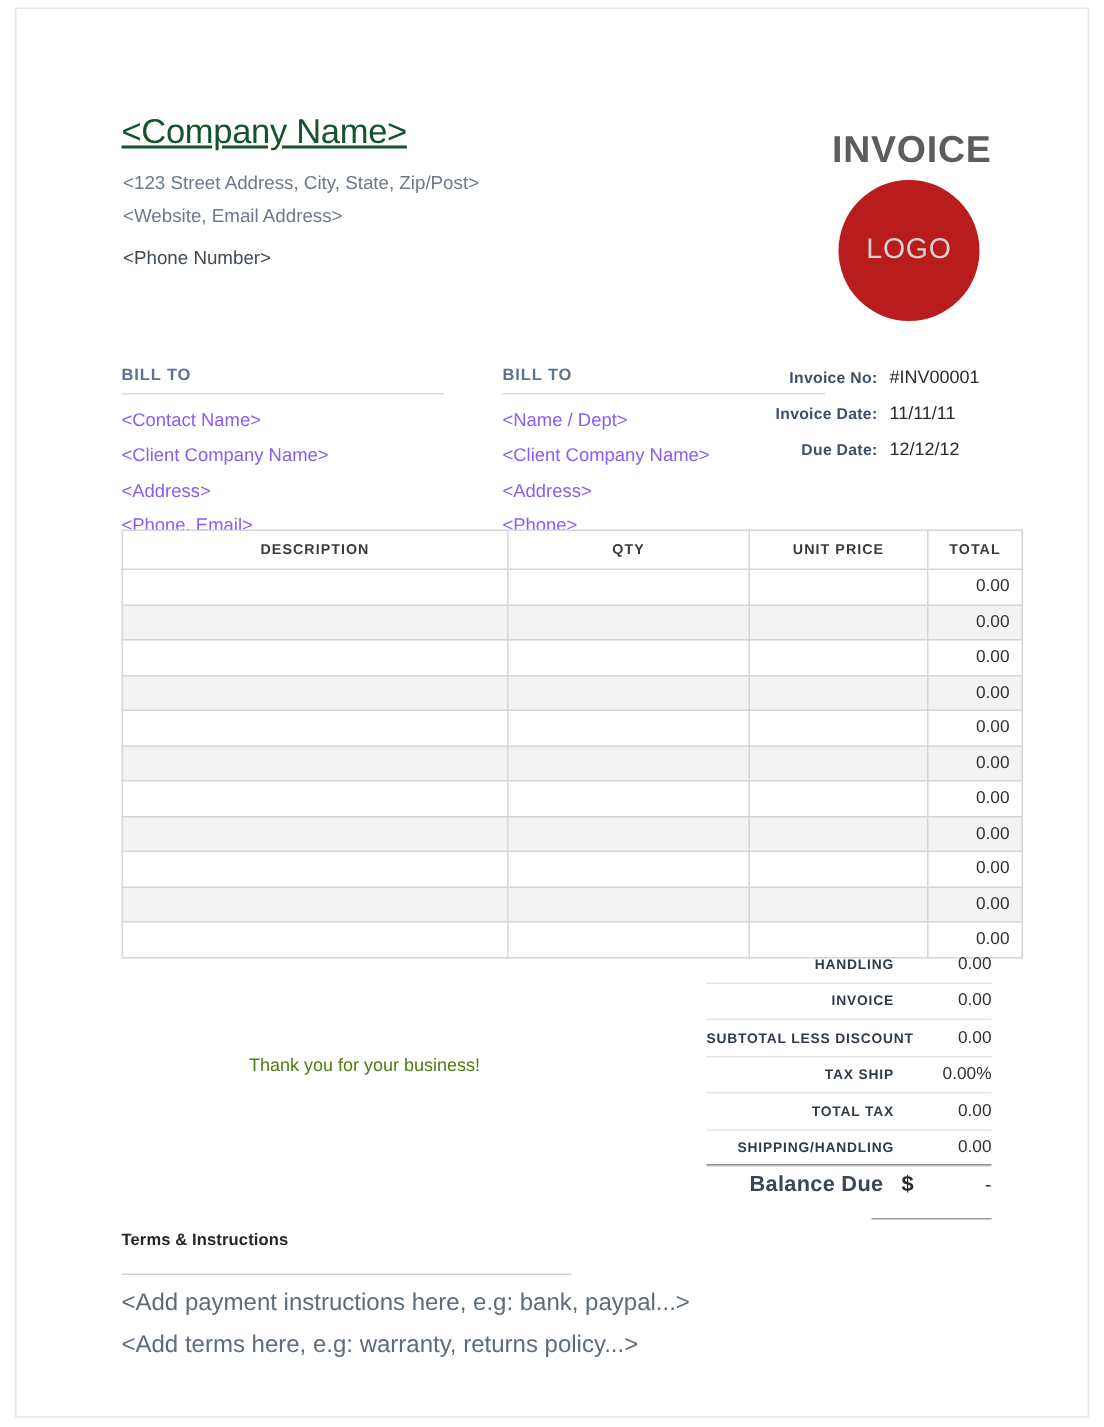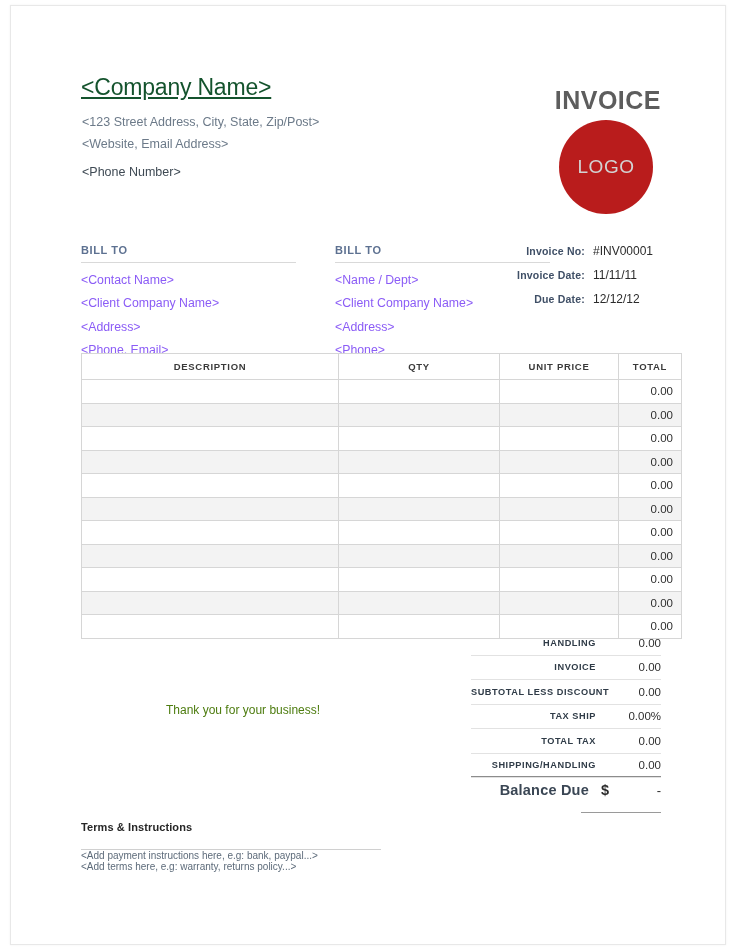--- a/index.html
+++ b/index.html
@@ -284,22 +284,23 @@
   }
   .terms-title {
     font-size: 11px;
     font-weight: bold;
     color: #262626;
     letter-spacing: 0.1px;
     padding-bottom: 16px;
     border-bottom: 1px solid #d0d0d0;
   }
   .terms-line {
-    font-size: 10px;
+    font-size: 16px;
     color: #5d6b7a;
+    margin-top: 10px;
     white-space: nowrap;
   }
 </style>
 </head>
 <body>
 
 <div class="page">
   <div class="inner">
 
     <div class="header">

